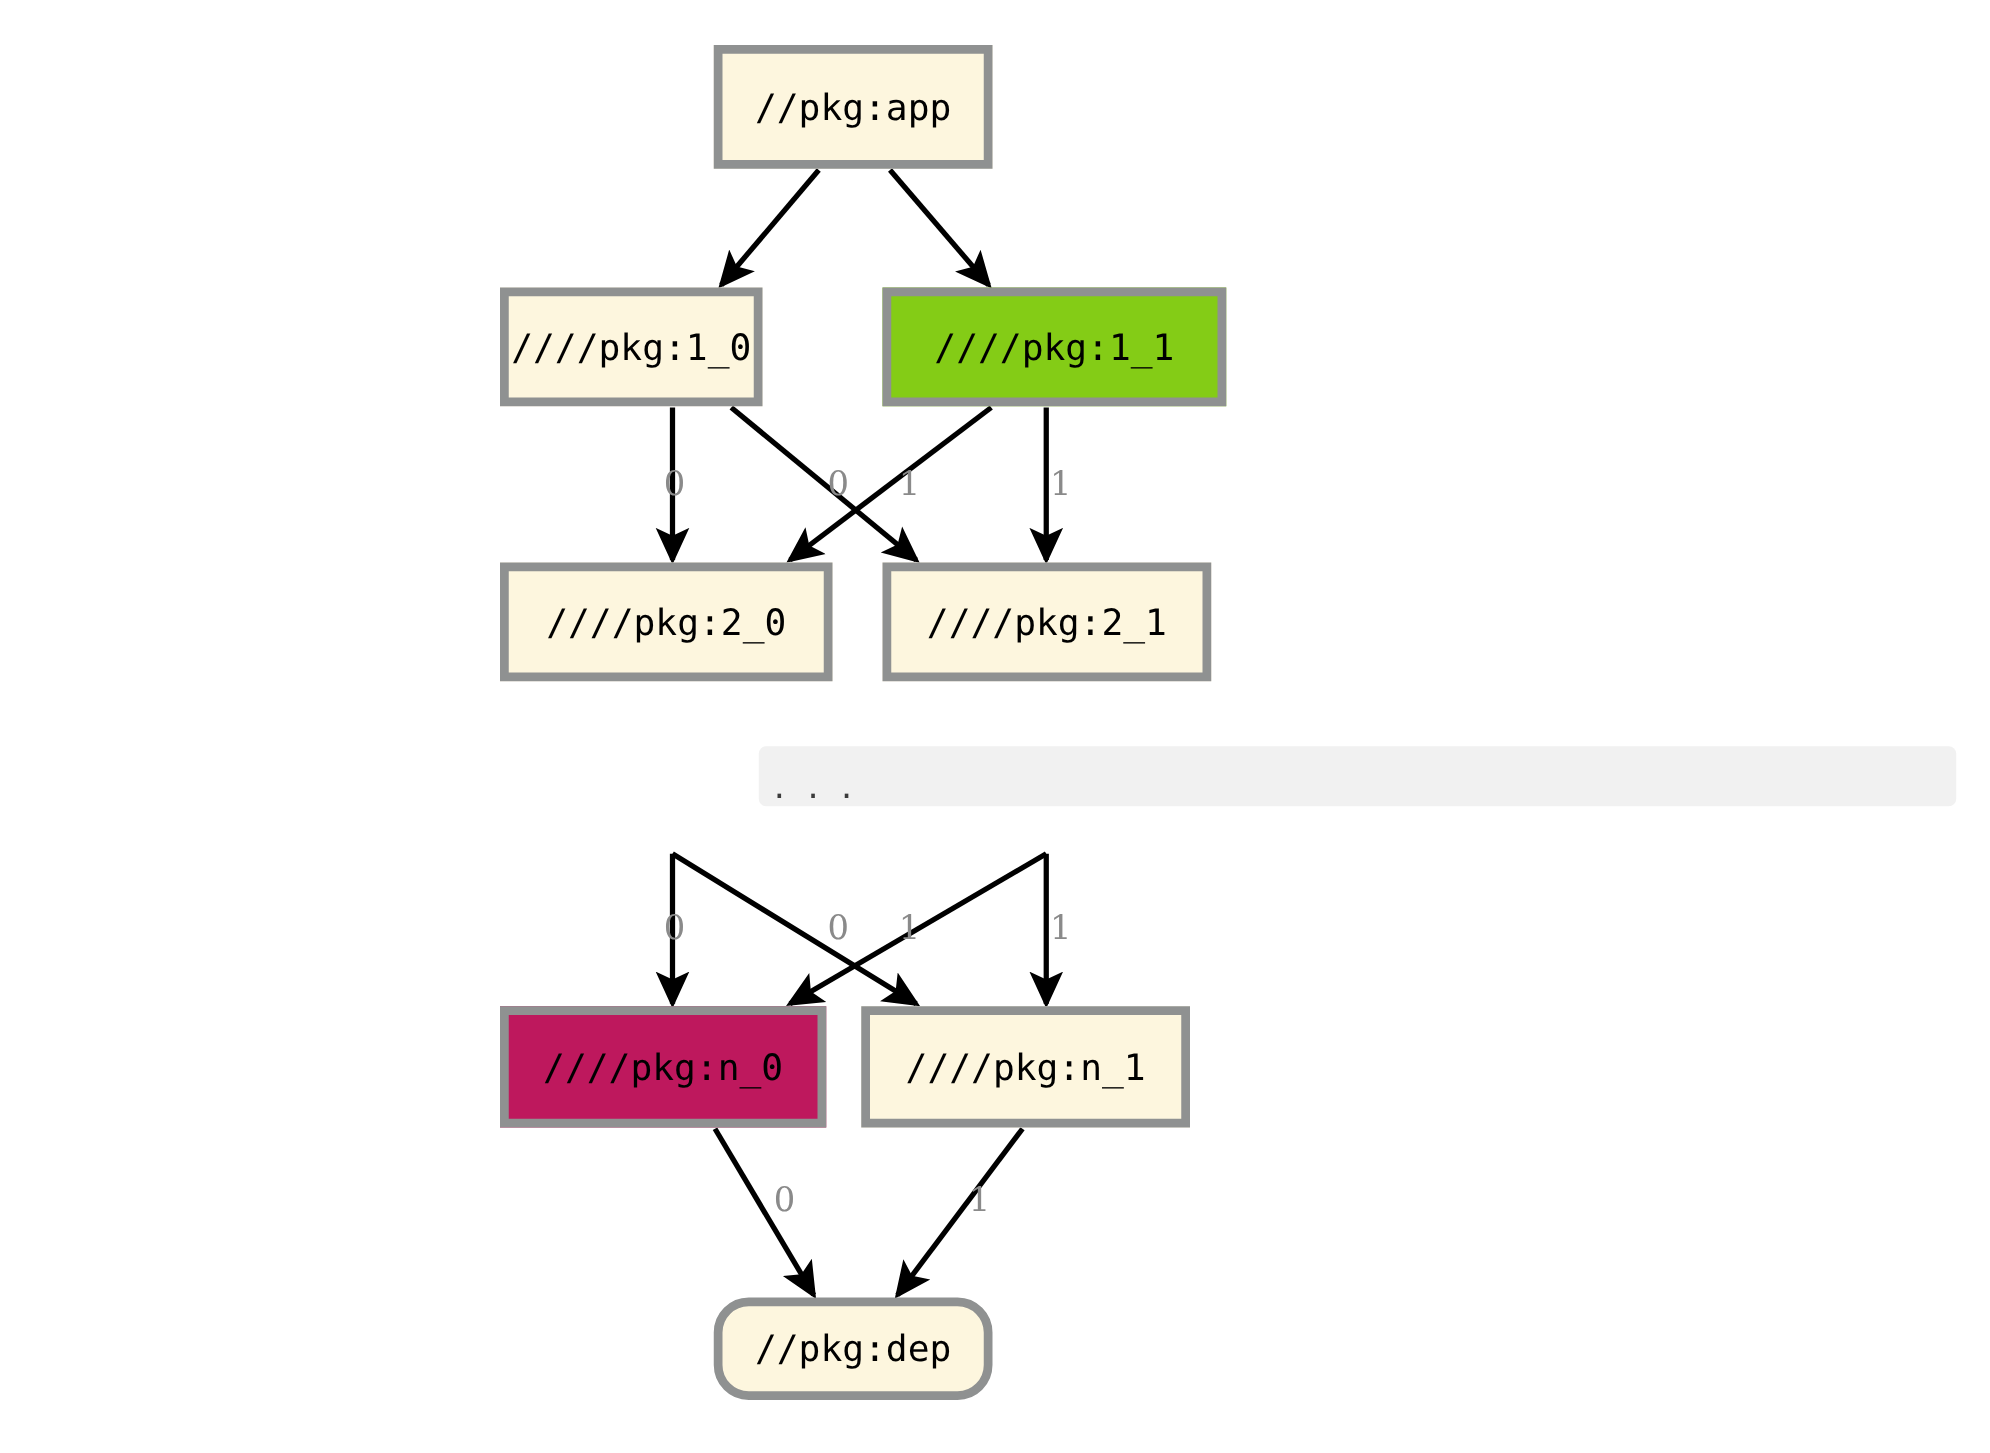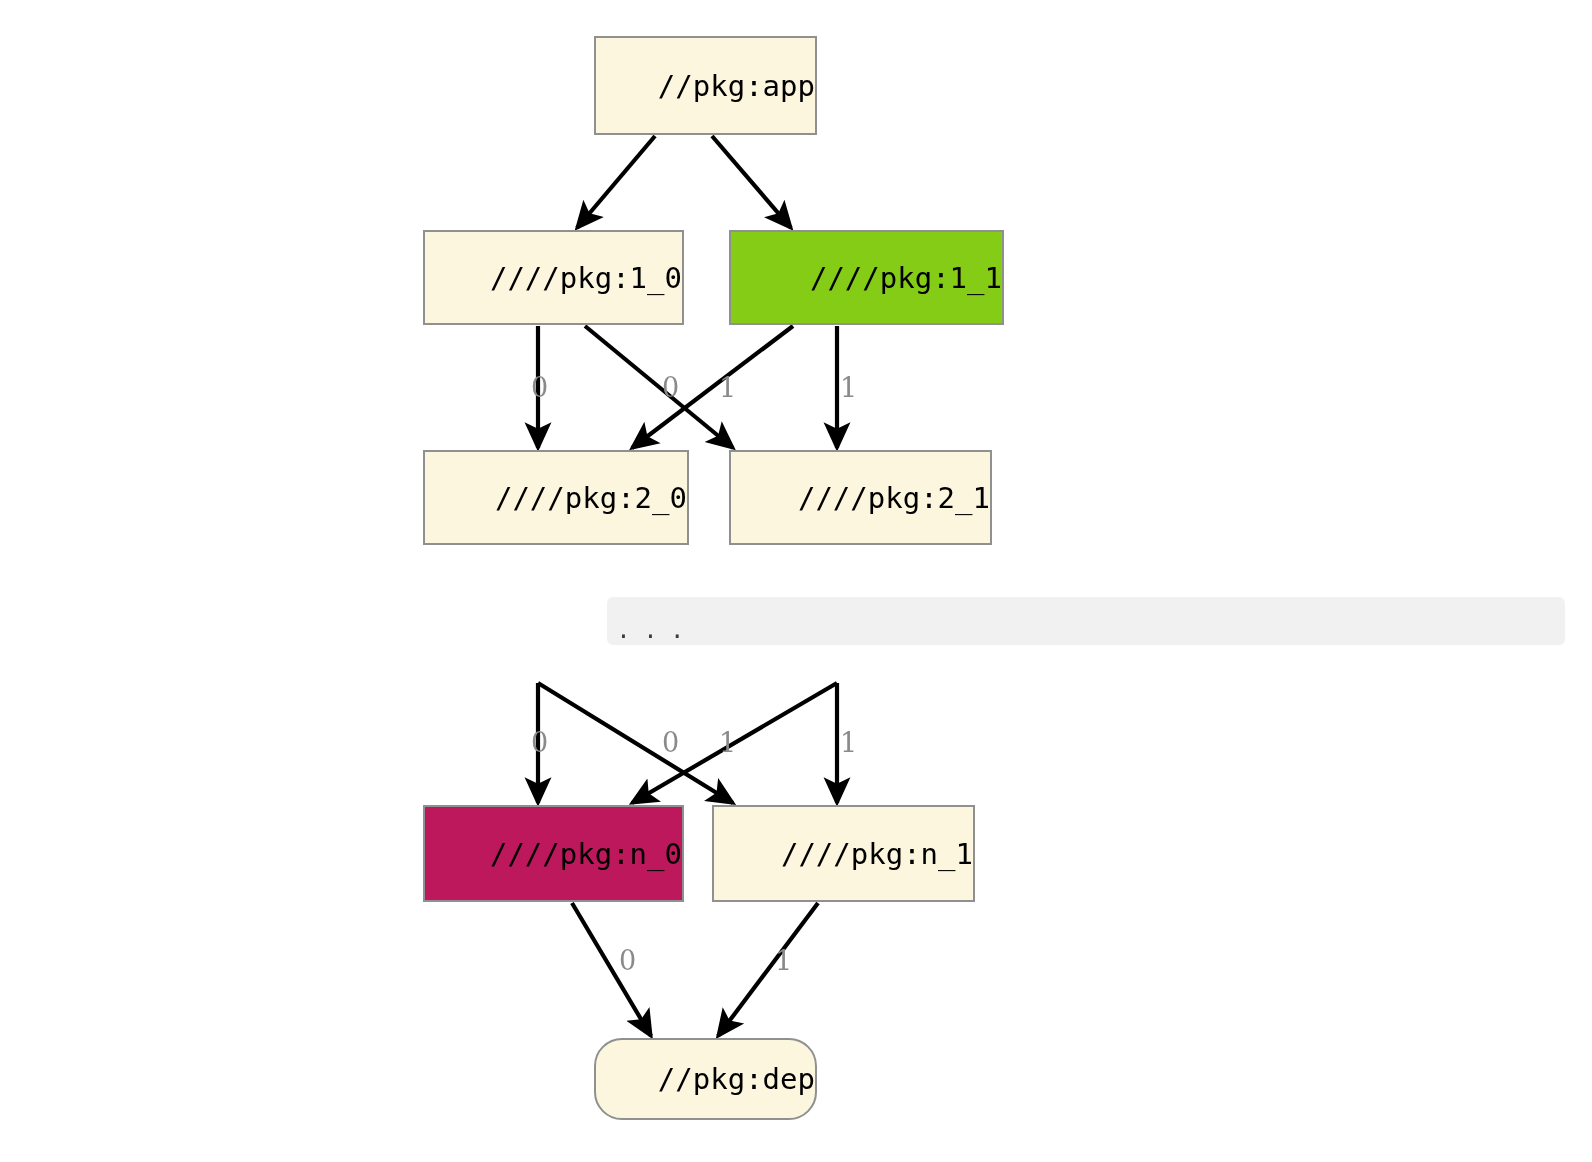--- a/index.html
+++ b/index.html
@@ -21,26 +21,25 @@
     position: absolute;
     left: 0;
     top: 0;
     width: 1592px;
     height: 1162px;
   }
   .node-box {
     position: absolute;
     box-sizing: border-box;
     background: #fdf6de;
-    border: 2px solid #22c55e;
+    border: 7px solid #22c55e;
     display: flex;
     align-items: center;
-    justify-content: flex-end;
+    justify-content: center;
     z-index: 3;
-    margin-left: 23px;
   }
   .node-label {
     font-family: "DejaVu Sans Mono", monospace;
     font-size: 29px;
     color: #000000;
     letter-spacing: 0px;
     white-space: nowrap;
   }
   .edge-label {
     position: absolute;
@@ -97,21 +96,21 @@
   </svg>
 
   <div class="ellipsis-band" style="left: 607px; top: 597px; width: 958px; height: 48px; background: rgb(241, 241, 241);">
     <span class="ellipsis-text">...</span>
   </div>
 
   <div id="nodes-layer">
       <div class="node-box" style="left: 571px; top: 36px; width: 223px; height: 99px; background: rgb(253, 246, 222); border-color: rgb(143, 145, 145);">
         <span class="node-label">//pkg:app</span>
       </div>
-      <div class="node-box" style="left: 400px; top: 230px; width: 261px; height: 95px; background: rgb(253, 246, 222); border-color: rgb(143, 145, 145);">
+      <div class="node-box" style="left: 400px; top: 230px; width: 210px; height: 95px; background: rgb(253, 246, 222); border-color: rgb(143, 145, 145);">
         <span class="node-label">////pkg:1_0</span>
       </div>
       <div class="node-box" style="left: 706px; top: 230px; width: 275px; height: 95px; background: #84cc16; border-color: rgb(143, 145, 145);">
         <span class="node-label">////pkg:1_1</span>
       </div>
       <div class="node-box" style="left: 400px; top: 450px; width: 266px; height: 95px; background: rgb(253, 246, 222); border-color: rgb(143, 145, 145);">
         <span class="node-label">////pkg:2_0</span>
       </div>
       <div class="node-box" style="left: 706px; top: 450px; width: 263px; height: 95px; background: rgb(253, 246, 222); border-color: rgb(143, 145, 145);">
         <span class="node-label">////pkg:2_1</span>

